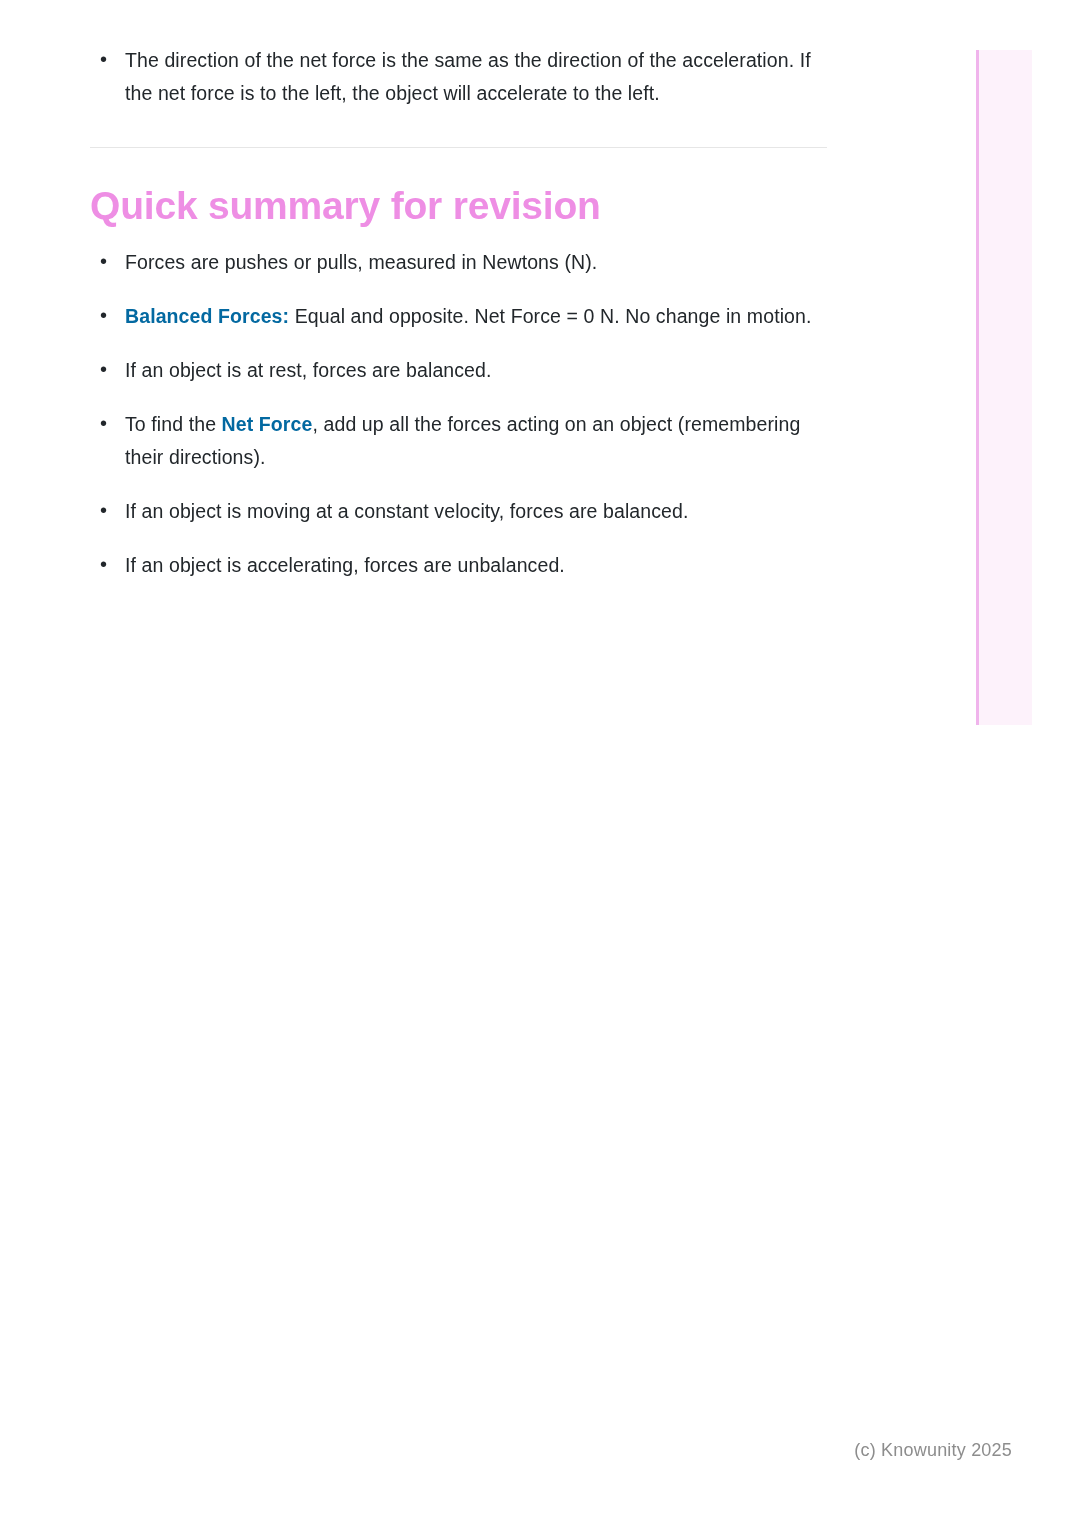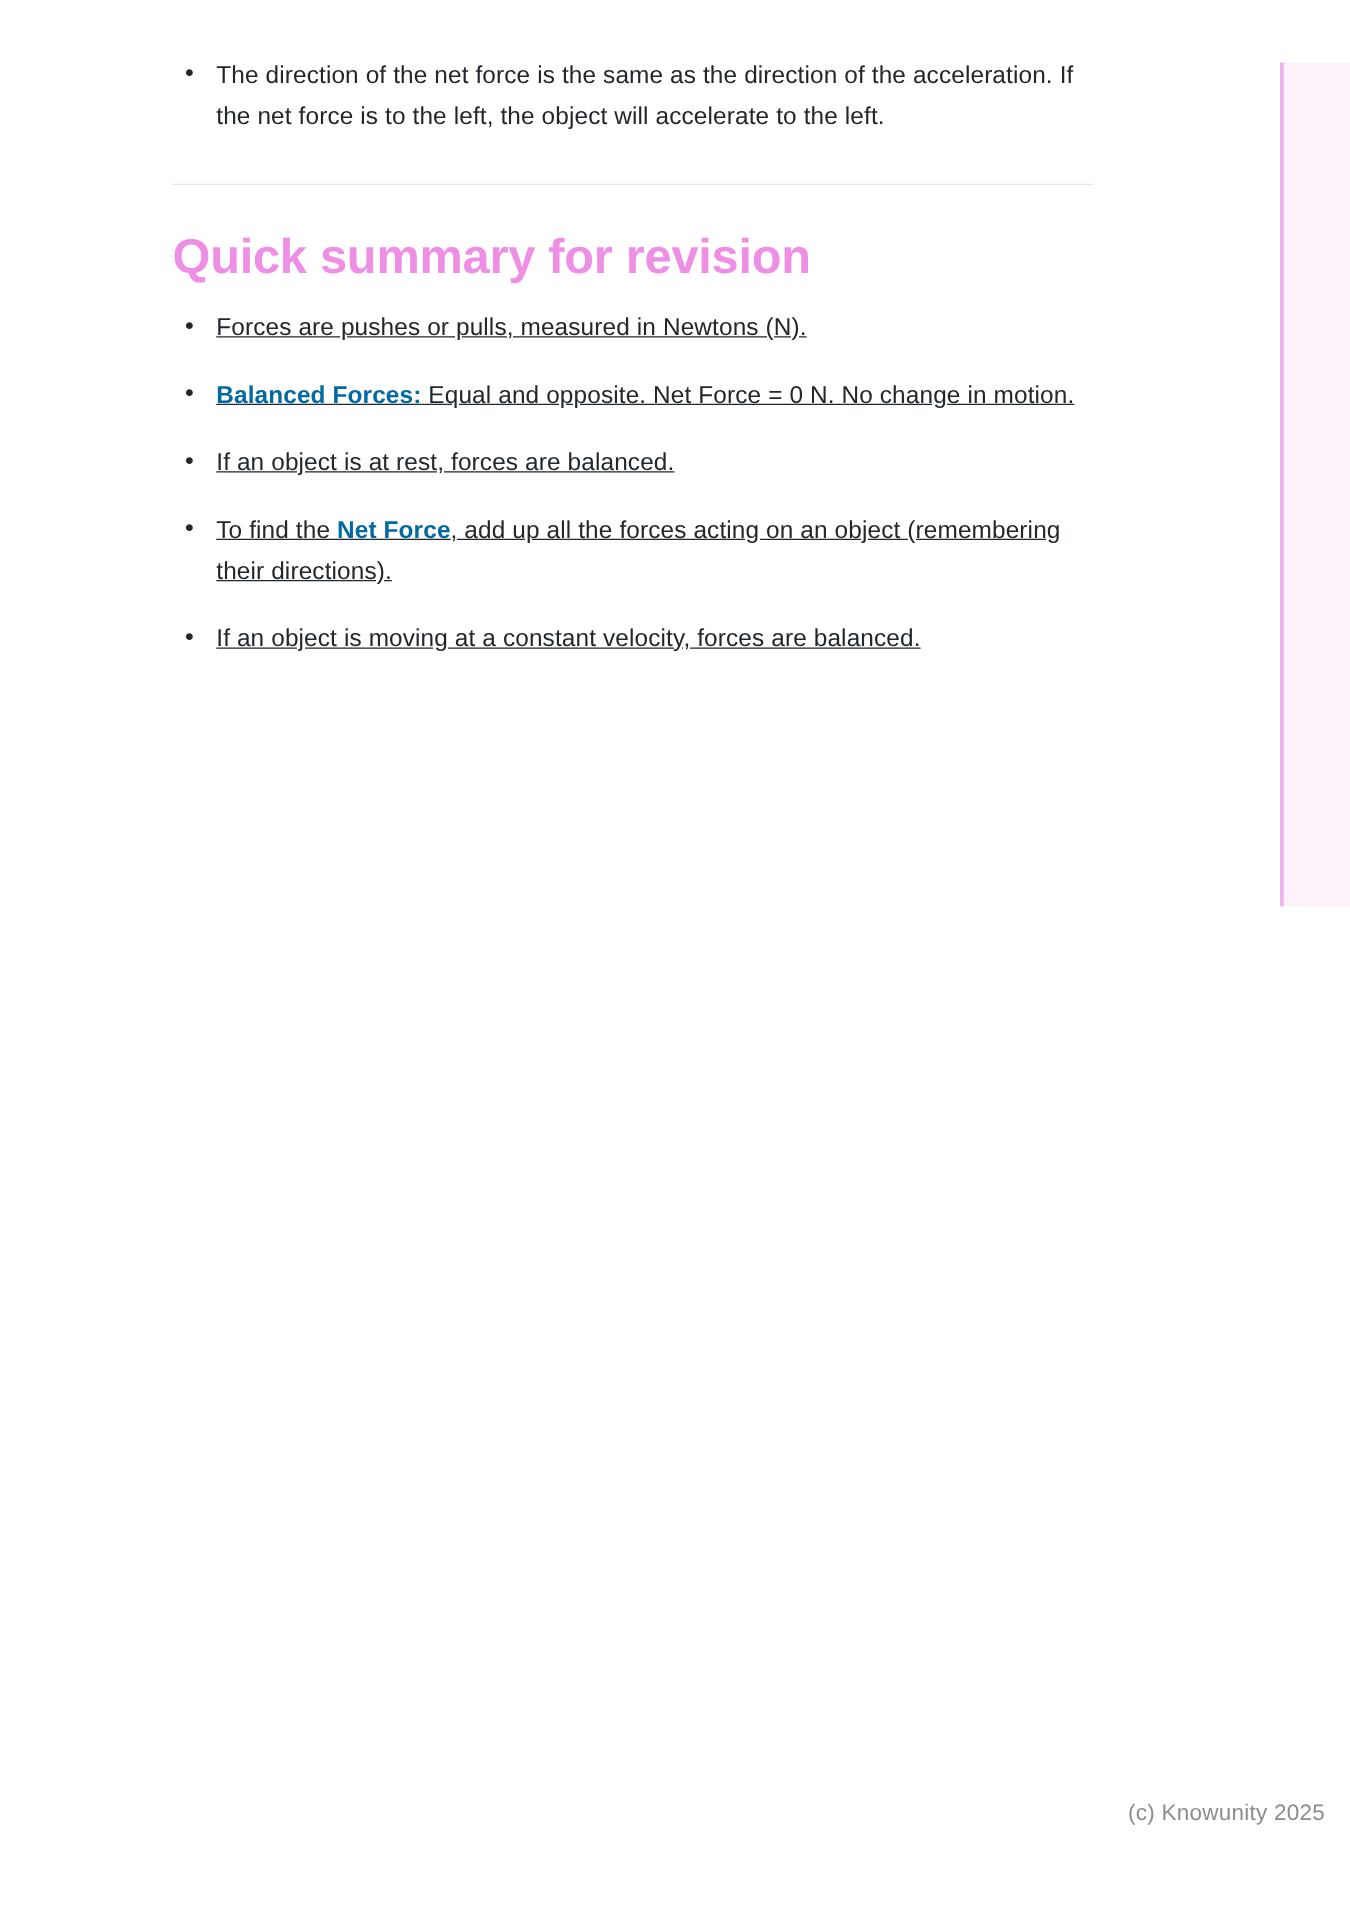--- a/index.html
+++ b/index.html
@@ -13,21 +13,20 @@
     position: relative;
     font-family: "Liberation Sans", sans-serif;
     color: #1f2328;
     overflow: hidden;
   }
 
   .page {
     position: absolute;
     inset: 0;
     background: #ffffff;
-    margin-left: 48px;
   }
 
   
   .side-accent {
     position: absolute;
     left: 976px;
     top: 50px;
     width: 56px;
     height: 675px;
     background: #fdf2fb;
@@ -83,21 +82,20 @@
     font-size: 39px;
     line-height: 34px;
     font-weight: bold;
     color: #ee8ee4;
     margin: 41px 0 23px 0;
     letter-spacing: -0.2px;
   }
 
   .summary-list li {
     margin-bottom: 20px;
-    text-decoration: underline;
   }
 
   .summary-list li:last-child {
     margin-bottom: 0;
   }
 
   b, strong {
     font-weight: bold;
     color: #0369a1;
   }
@@ -129,19 +127,20 @@
     <hr class="divider">
 
     <h2 class="section-title">Quick summary for revision</h2>
 
     <ul class="bullets summary-list" id="summary-list">
         <li><span>Forces are pushes or pulls, measured in Newtons (N).</span></li>
         <li><b>Balanced Forces:</b><span> Equal and opposite. Net Force = 0 N. No change in motion.</span></li>
         <li><span>If an object is at rest, forces are balanced.</span></li>
         <li><span>To find the </span><b>Net Force</b><span>, add up all the forces acting on an object (remembering their directions).</span></li>
         <li><span>If an object is moving at a constant velocity, forces are balanced.</span></li>
+        <li><span>If an object is accelerating, forces are unbalanced.</span></li>
       </ul>
 
   </div>
 
   <div class="footer">(c) Knowunity 2025</div>
 
 </div>
 
 </body></html>

